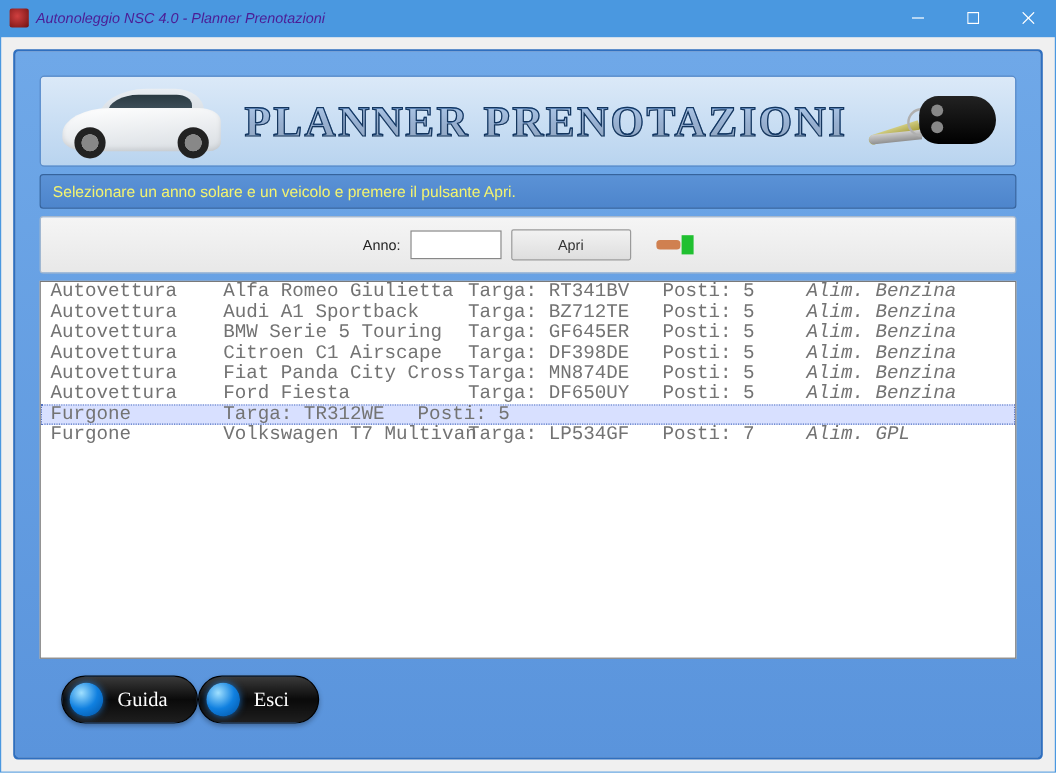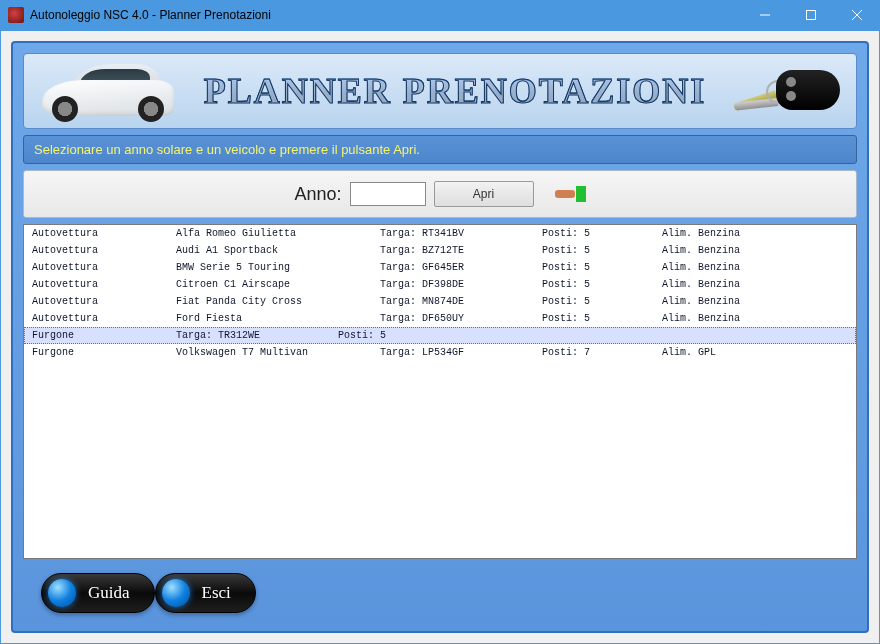--- a/index.html
+++ b/index.html
@@ -8,22 +8,23 @@
     background: #fff;
     width: 880px;
     height: 644px;
     overflow: hidden;
   }
   .titlebar {
     height: 30px;
     background: #4a98e0;
     display: flex;
     align-items: center;
-    color: #000000;
+    color: #4c1d95;
     font-size: 12px;
+    font-style: italic;
   }
   .titlebar .appicon {
     width: 16px; height: 16px;
     background: radial-gradient(circle at 40% 40%, #d04040, #701010);
     border-radius: 2px;
     margin: 0 6px 0 8px;
   }
   .titlebar .title { flex: 0 0 auto; }
   .titlebar .spacer { flex: 1; }
   .titlebar .winbtn {
@@ -36,21 +37,21 @@
     height: 614px;
     border: 1px solid #4a98e0;
     padding: 10px;
     background: #f0f0f0;
   }
   .frame {
     height: 100%;
     border: 2px solid #2f6fbf;
     border-radius: 4px;
     background: linear-gradient(180deg, #6fa8e8, #5a94dc);
-    padding: 10px;
+    padding: 20px;
     display: flex;
     flex-direction: column;
     gap: 6px;
   }
 
   .header {
     height: 76px;
     background: linear-gradient(180deg, #dbe9f8, #b9d4ef);
     border: 1px solid #5a8bc8;
     border-radius: 4px;
@@ -142,21 +143,21 @@
     background: linear-gradient(180deg,#f5f5f5,#e8e8e8);
     border: 1px solid #a9b9cc;
     border-radius: 3px;
     padding: 10px;
     display: flex;
     align-items: center;
     justify-content: center;
     gap: 8px;
   }
   .controls label {
-    font-size: 18px;
+    font-size: 12px;
     color: #222;
   }
   .controls input {
     width: 76px; height: 24px;
     border: 1px solid #888;
     background: #fff;
     padding: 0 4px;
     font-size: 13px;
   }
   .controls .btn {
@@ -180,41 +181,41 @@
     position: absolute; right: 0; top: 3px; width: 10px; height: 16px;
     background: #20c030;
   }
 
   .listbox {
     flex: 1;
     background: #fff;
     border: 1px solid #7a7a7a;
     overflow: auto;
     font-family: "Courier New", monospace;
-    font-size: 10px;
-    color: #0f172a;
+    font-size: 16px;
+    color: #737373;
   }
   .row {
     display: flex;
     padding: 0 8px;
     line-height: 17px;
     white-space: pre;
     cursor: default;
   }
   .row.selected {
     background: #d8e0ff;
     border: 1px dotted #5070c0;
     padding: 0 7px;
     line-height: 15px;
   }
   .c-type  { width: 144px; flex-shrink: 0; }
   .c-model { width: 204px; flex-shrink: 0; }
   .c-plate { width: 162px; flex-shrink: 0; }
   .c-seats { width: 120px; flex-shrink: 0; }
-  .c-fuel  { flex: 1; }
+  .c-fuel  { flex: 1; font-style: italic; }
 
   .footer {
     height: 56px;
     display: flex;
     align-items: center;
     justify-content: flex-start;
     padding: 0 18px;
   }
   .pill {
     display: flex; align-items: center;

